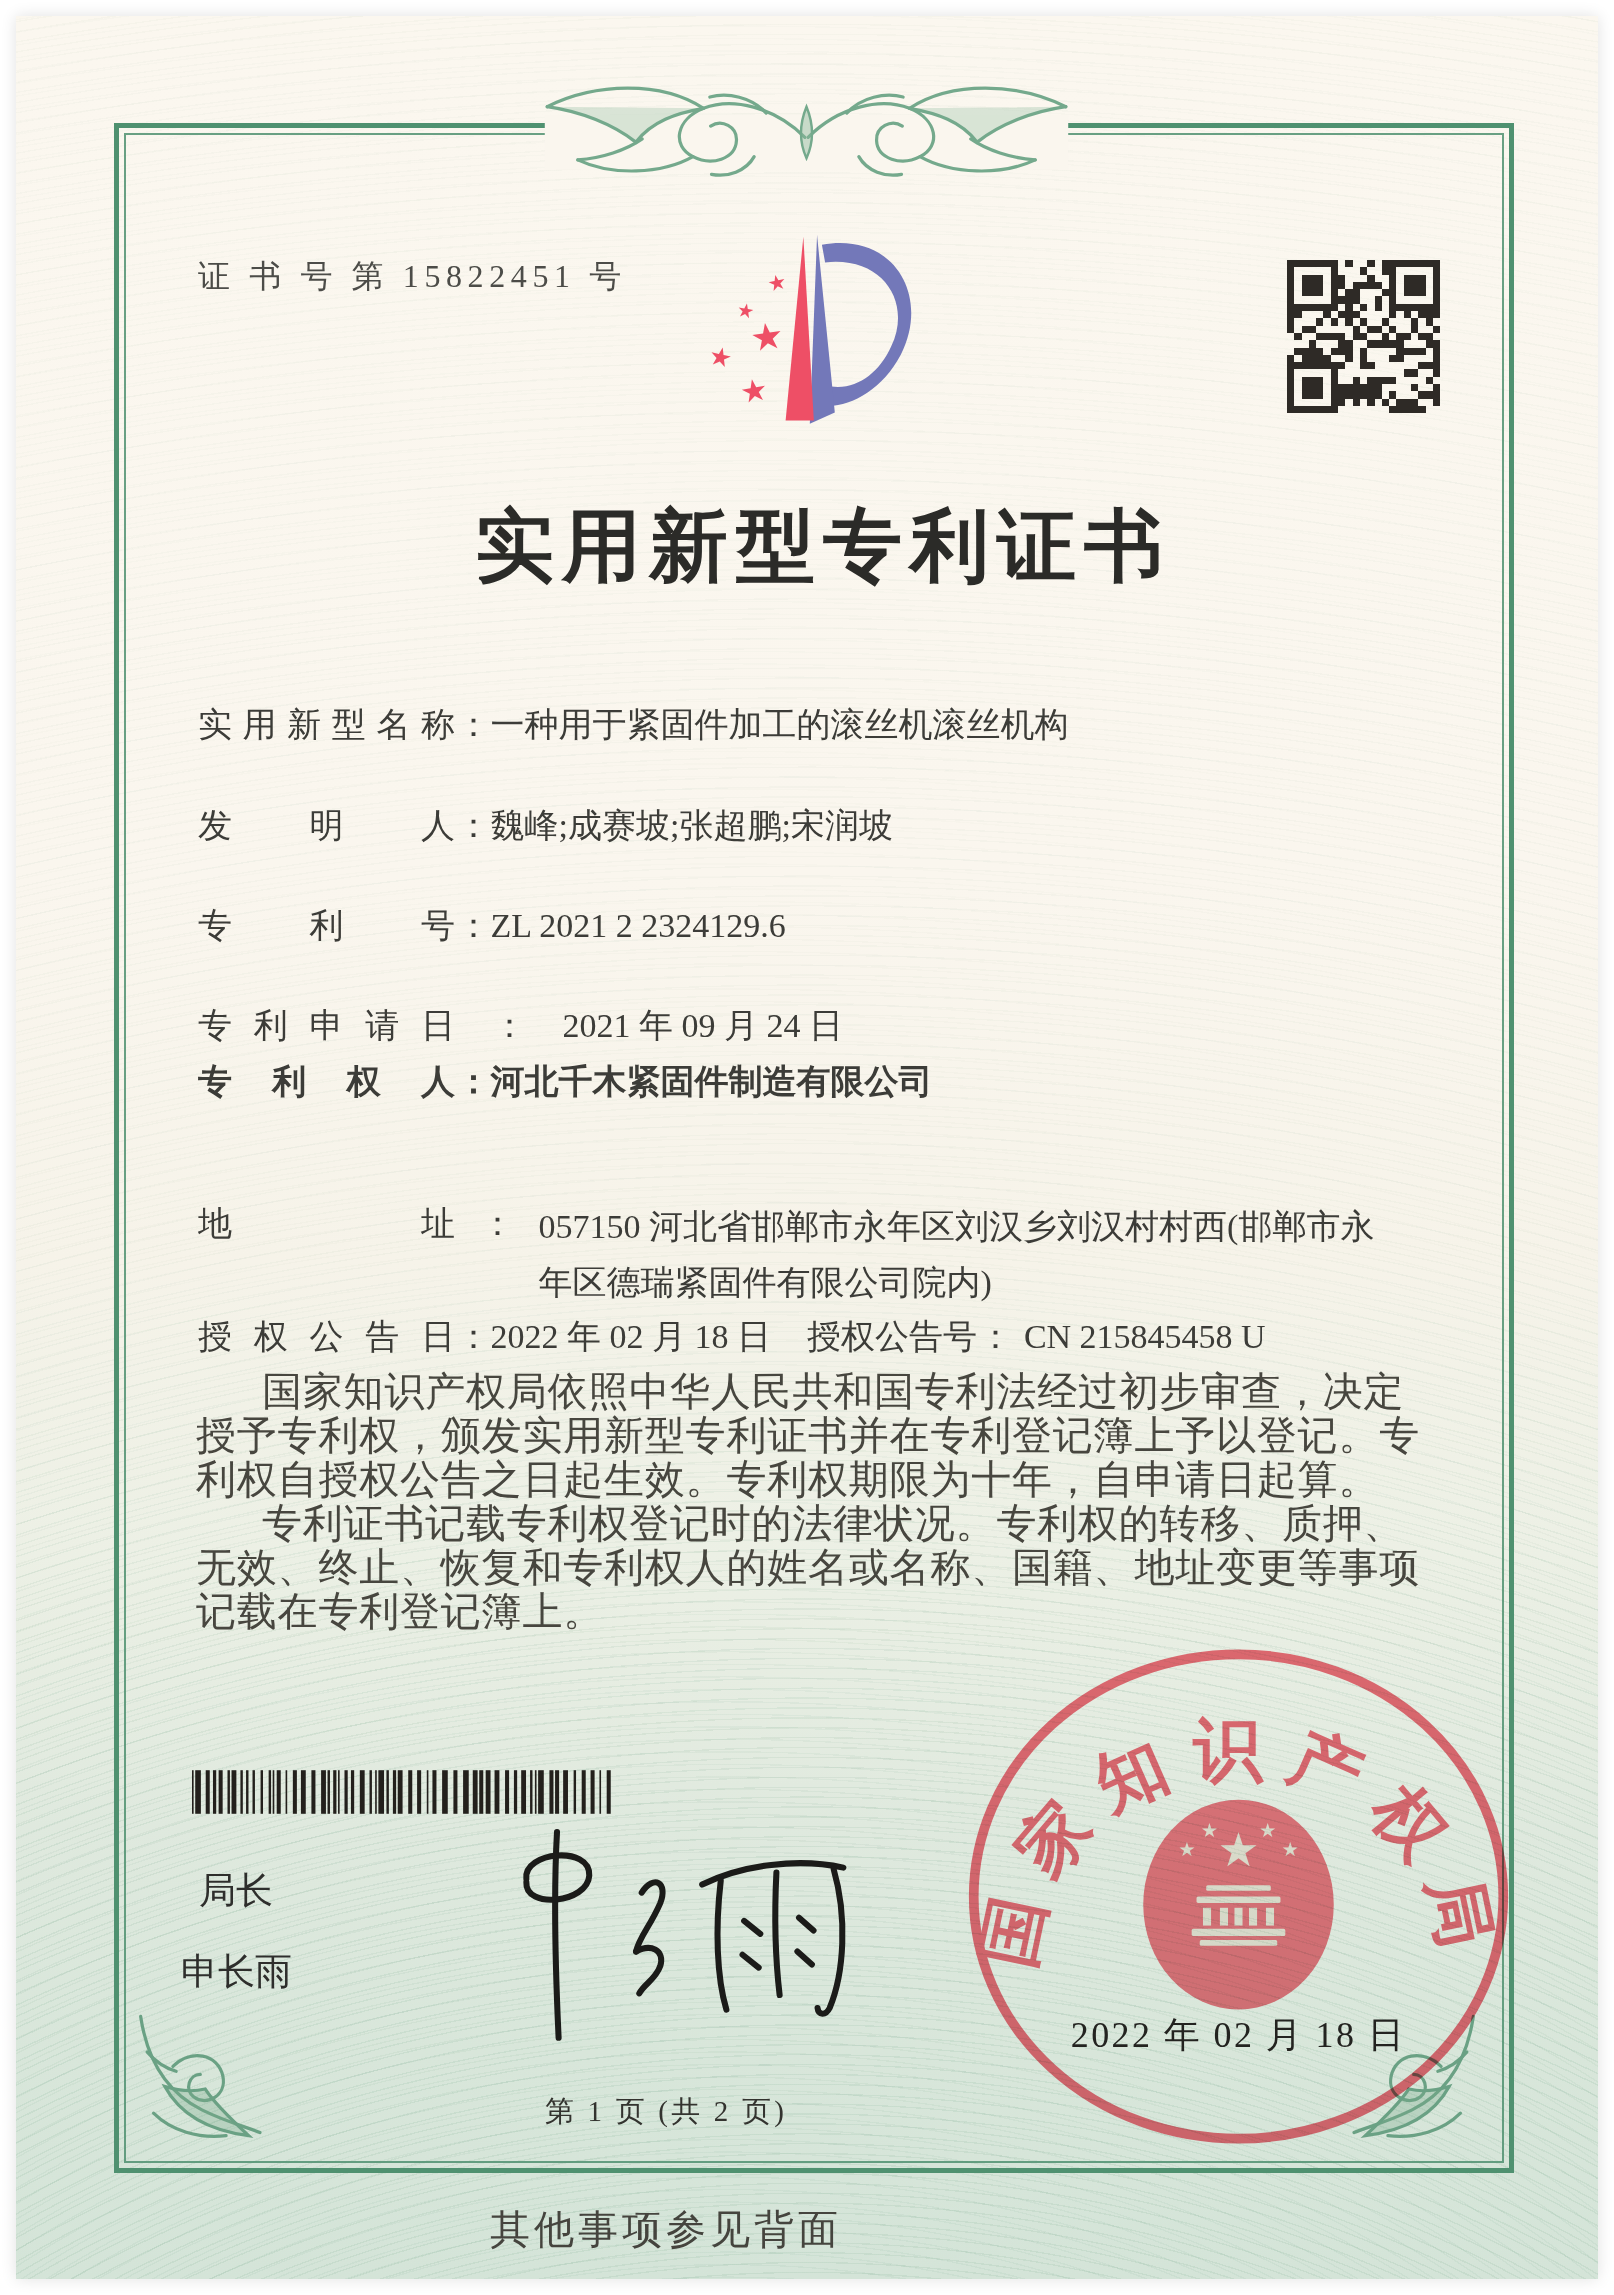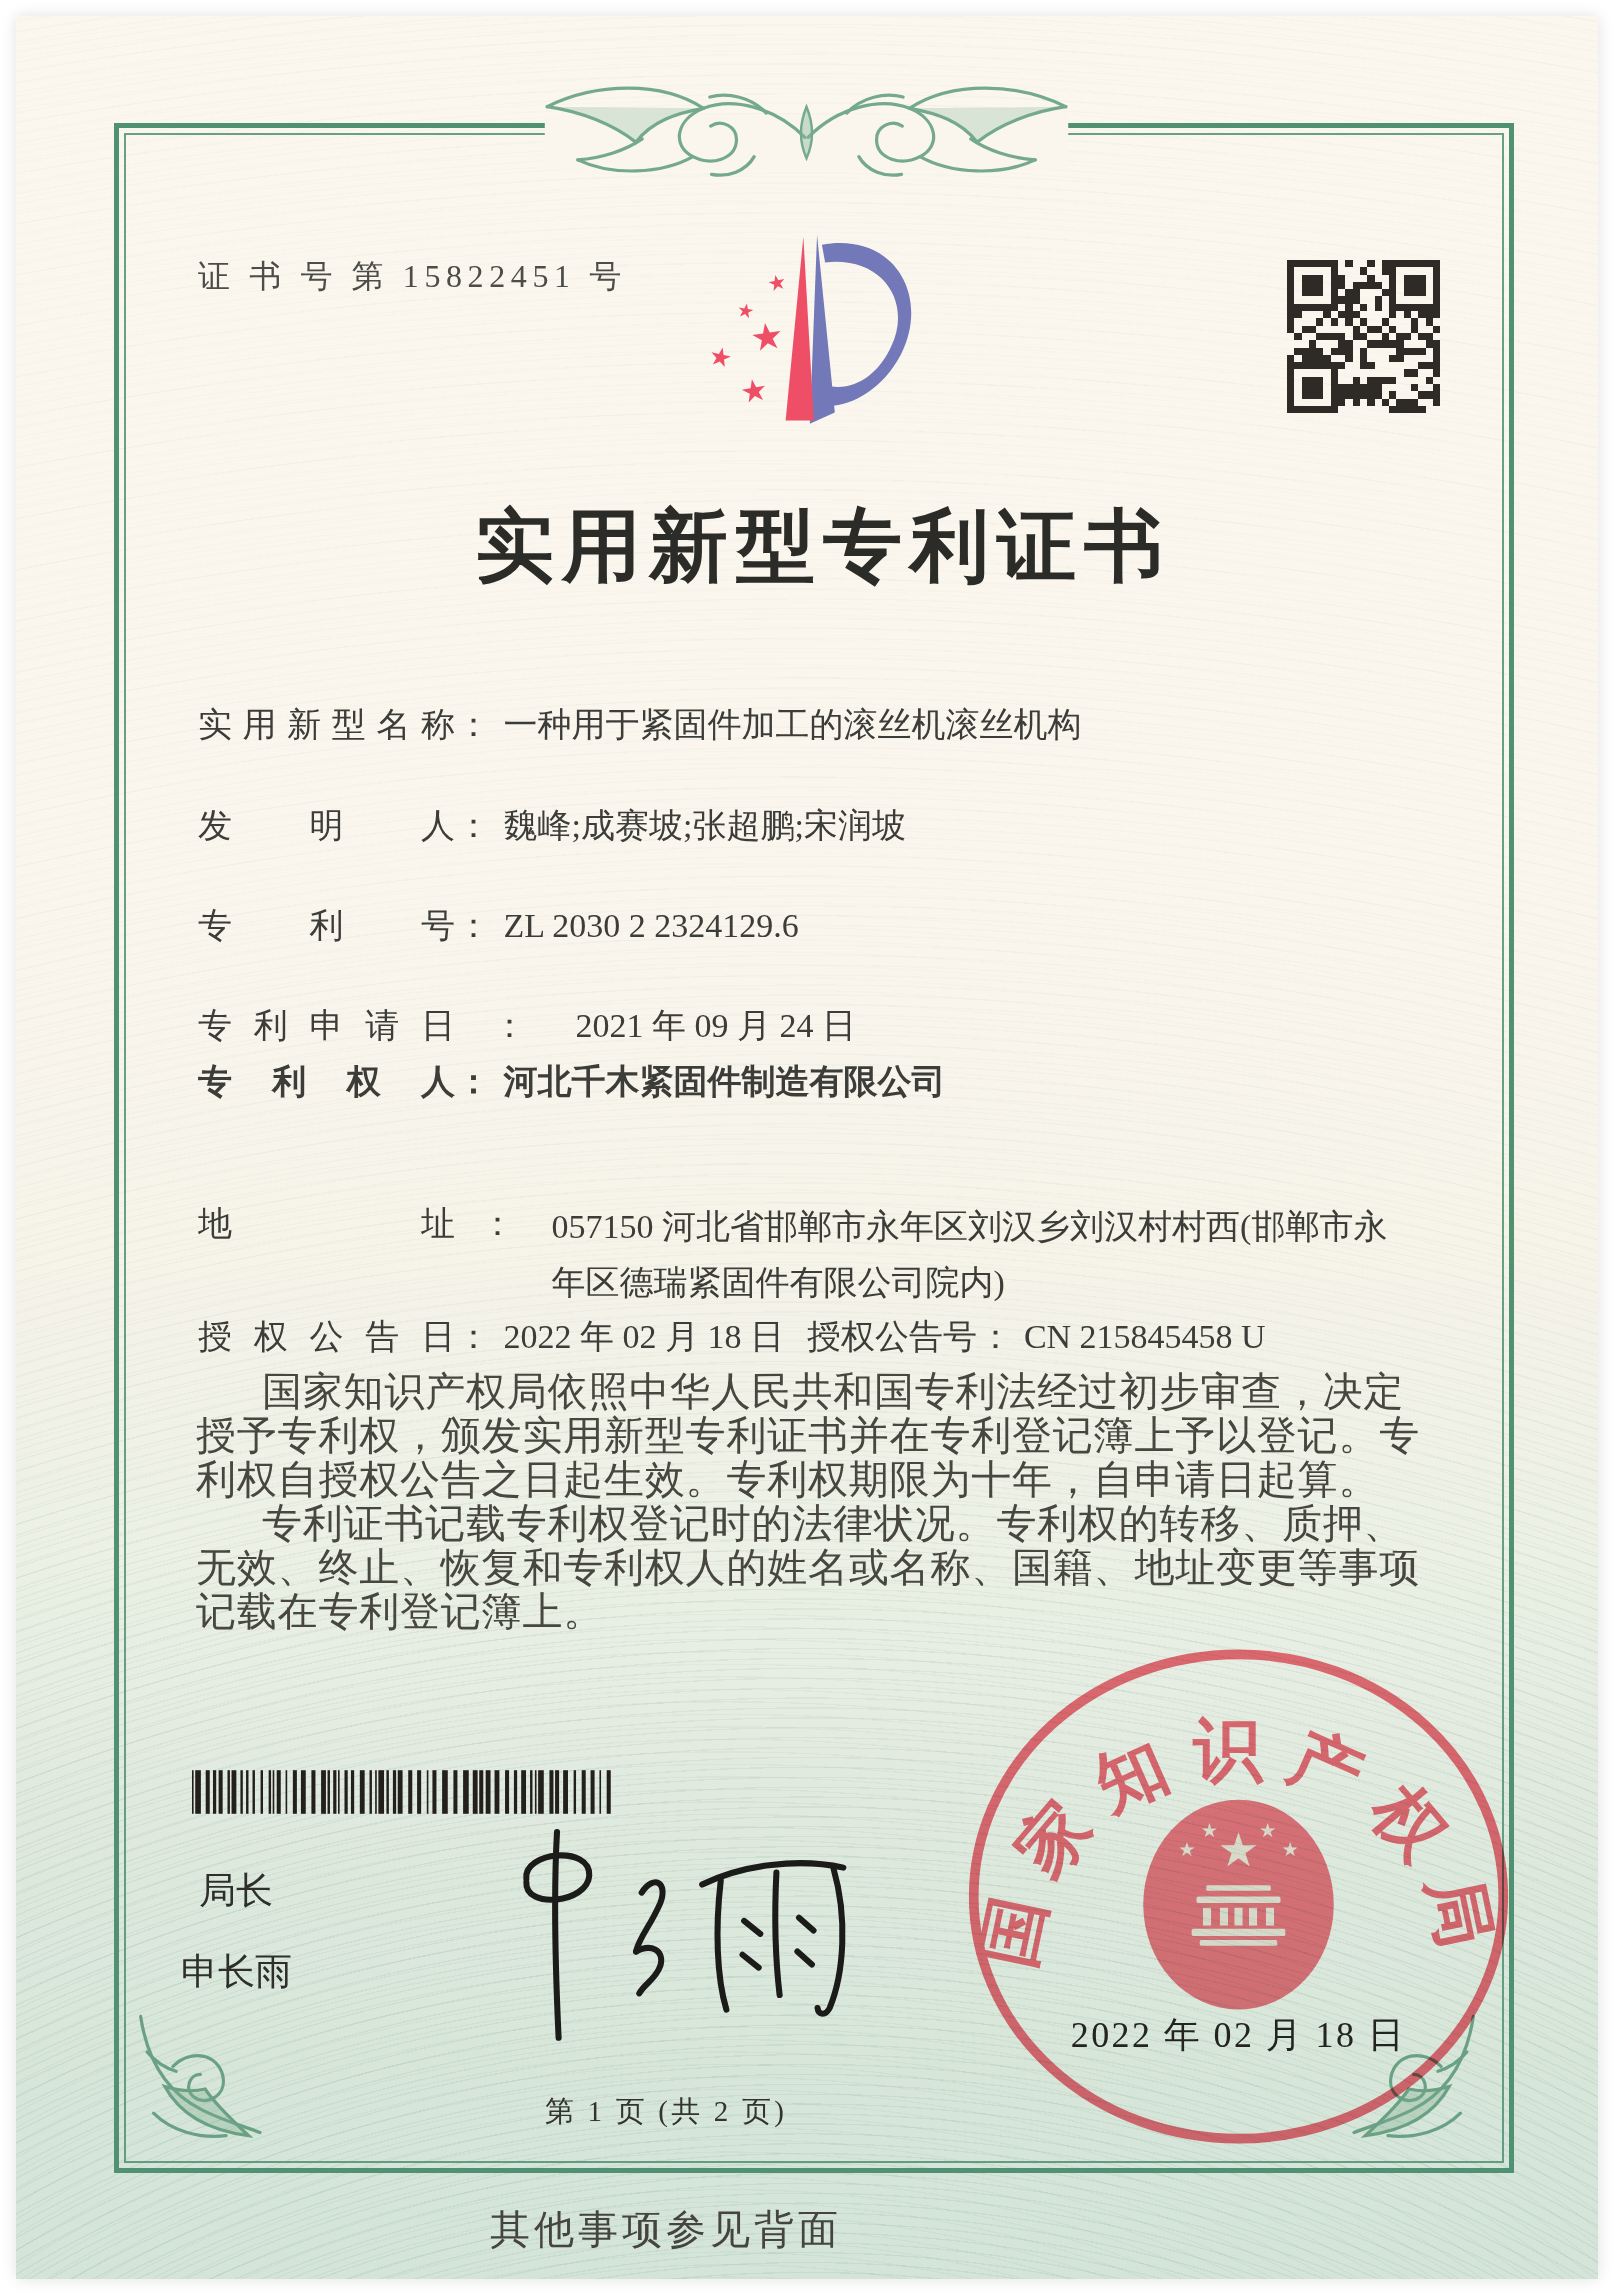--- a/index.html
+++ b/index.html
@@ -63,21 +63,21 @@
   .qr .d{background:#2e2a26;}
   .title{
     position:absolute; left:0; width:1614px; top:478px;
     text-align:center; font-size:79px; font-weight:bold;
     letter-spacing:8px; color:#2b2b28;
   }
   .rows{position:absolute; left:182px; top:0; width:1247px;}
   .row{position:absolute; display:flex; font-size:34px; line-height:50px; color:var(--ink);}
   .row .lab{width:257px; text-align:justify; text-align-last:justify;}
   .row .colon{margin-left:1.6px;}
-  .row .val{margin-left:13px; max-width:839px;}
+  .row .val{max-width:839px;}
   .row-name{top:684px;}
   .row-inventor{top:785px;}
   .row-patno{top:885px;}
   .row-filing{top:985px;gap:36px;}
   .row-patentee{top:1041px;font-weight:bold;}
   .row-address{top:1183px;gap:24px;}
   .row-address .val{line-height:56px;}
   .row-grant{top:1296px; width:1247px; position:absolute;}
   .grant-right{position:absolute; left:609px; top:0; display:flex;}
   .grant-right .colon{margin-left:1.6px;}
@@ -619,21 +619,21 @@
       <span class="val">一种用于紧固件加工的滚丝机滚丝机构</span>
     </div>
     <div class="row row-inventor">
       <span class="lab">发明人</span>
         <span class="colon">：</span>
       <span class="val">魏峰;成赛坡;张超鹏;宋润坡</span>
     </div>
     <div class="row row-patno">
       <span class="lab">专利号</span>
         <span class="colon">：</span>
-      <span class="val">ZL 2030 2 2324129.6</span>
+      <span class="val">ZL 2021 2 2324129.6</span>
     </div>
     <div class="row row-filing">
       <span class="lab">专利申请日</span>
         <span class="colon">：</span>
       <span class="val">2021 年 09 月 24 日</span>
     </div>
     <div class="row row-patentee">
       <span class="lab">专利权人</span>
         <span class="colon">：</span>
       <span class="val">河北千木紧固件制造有限公司</span>

